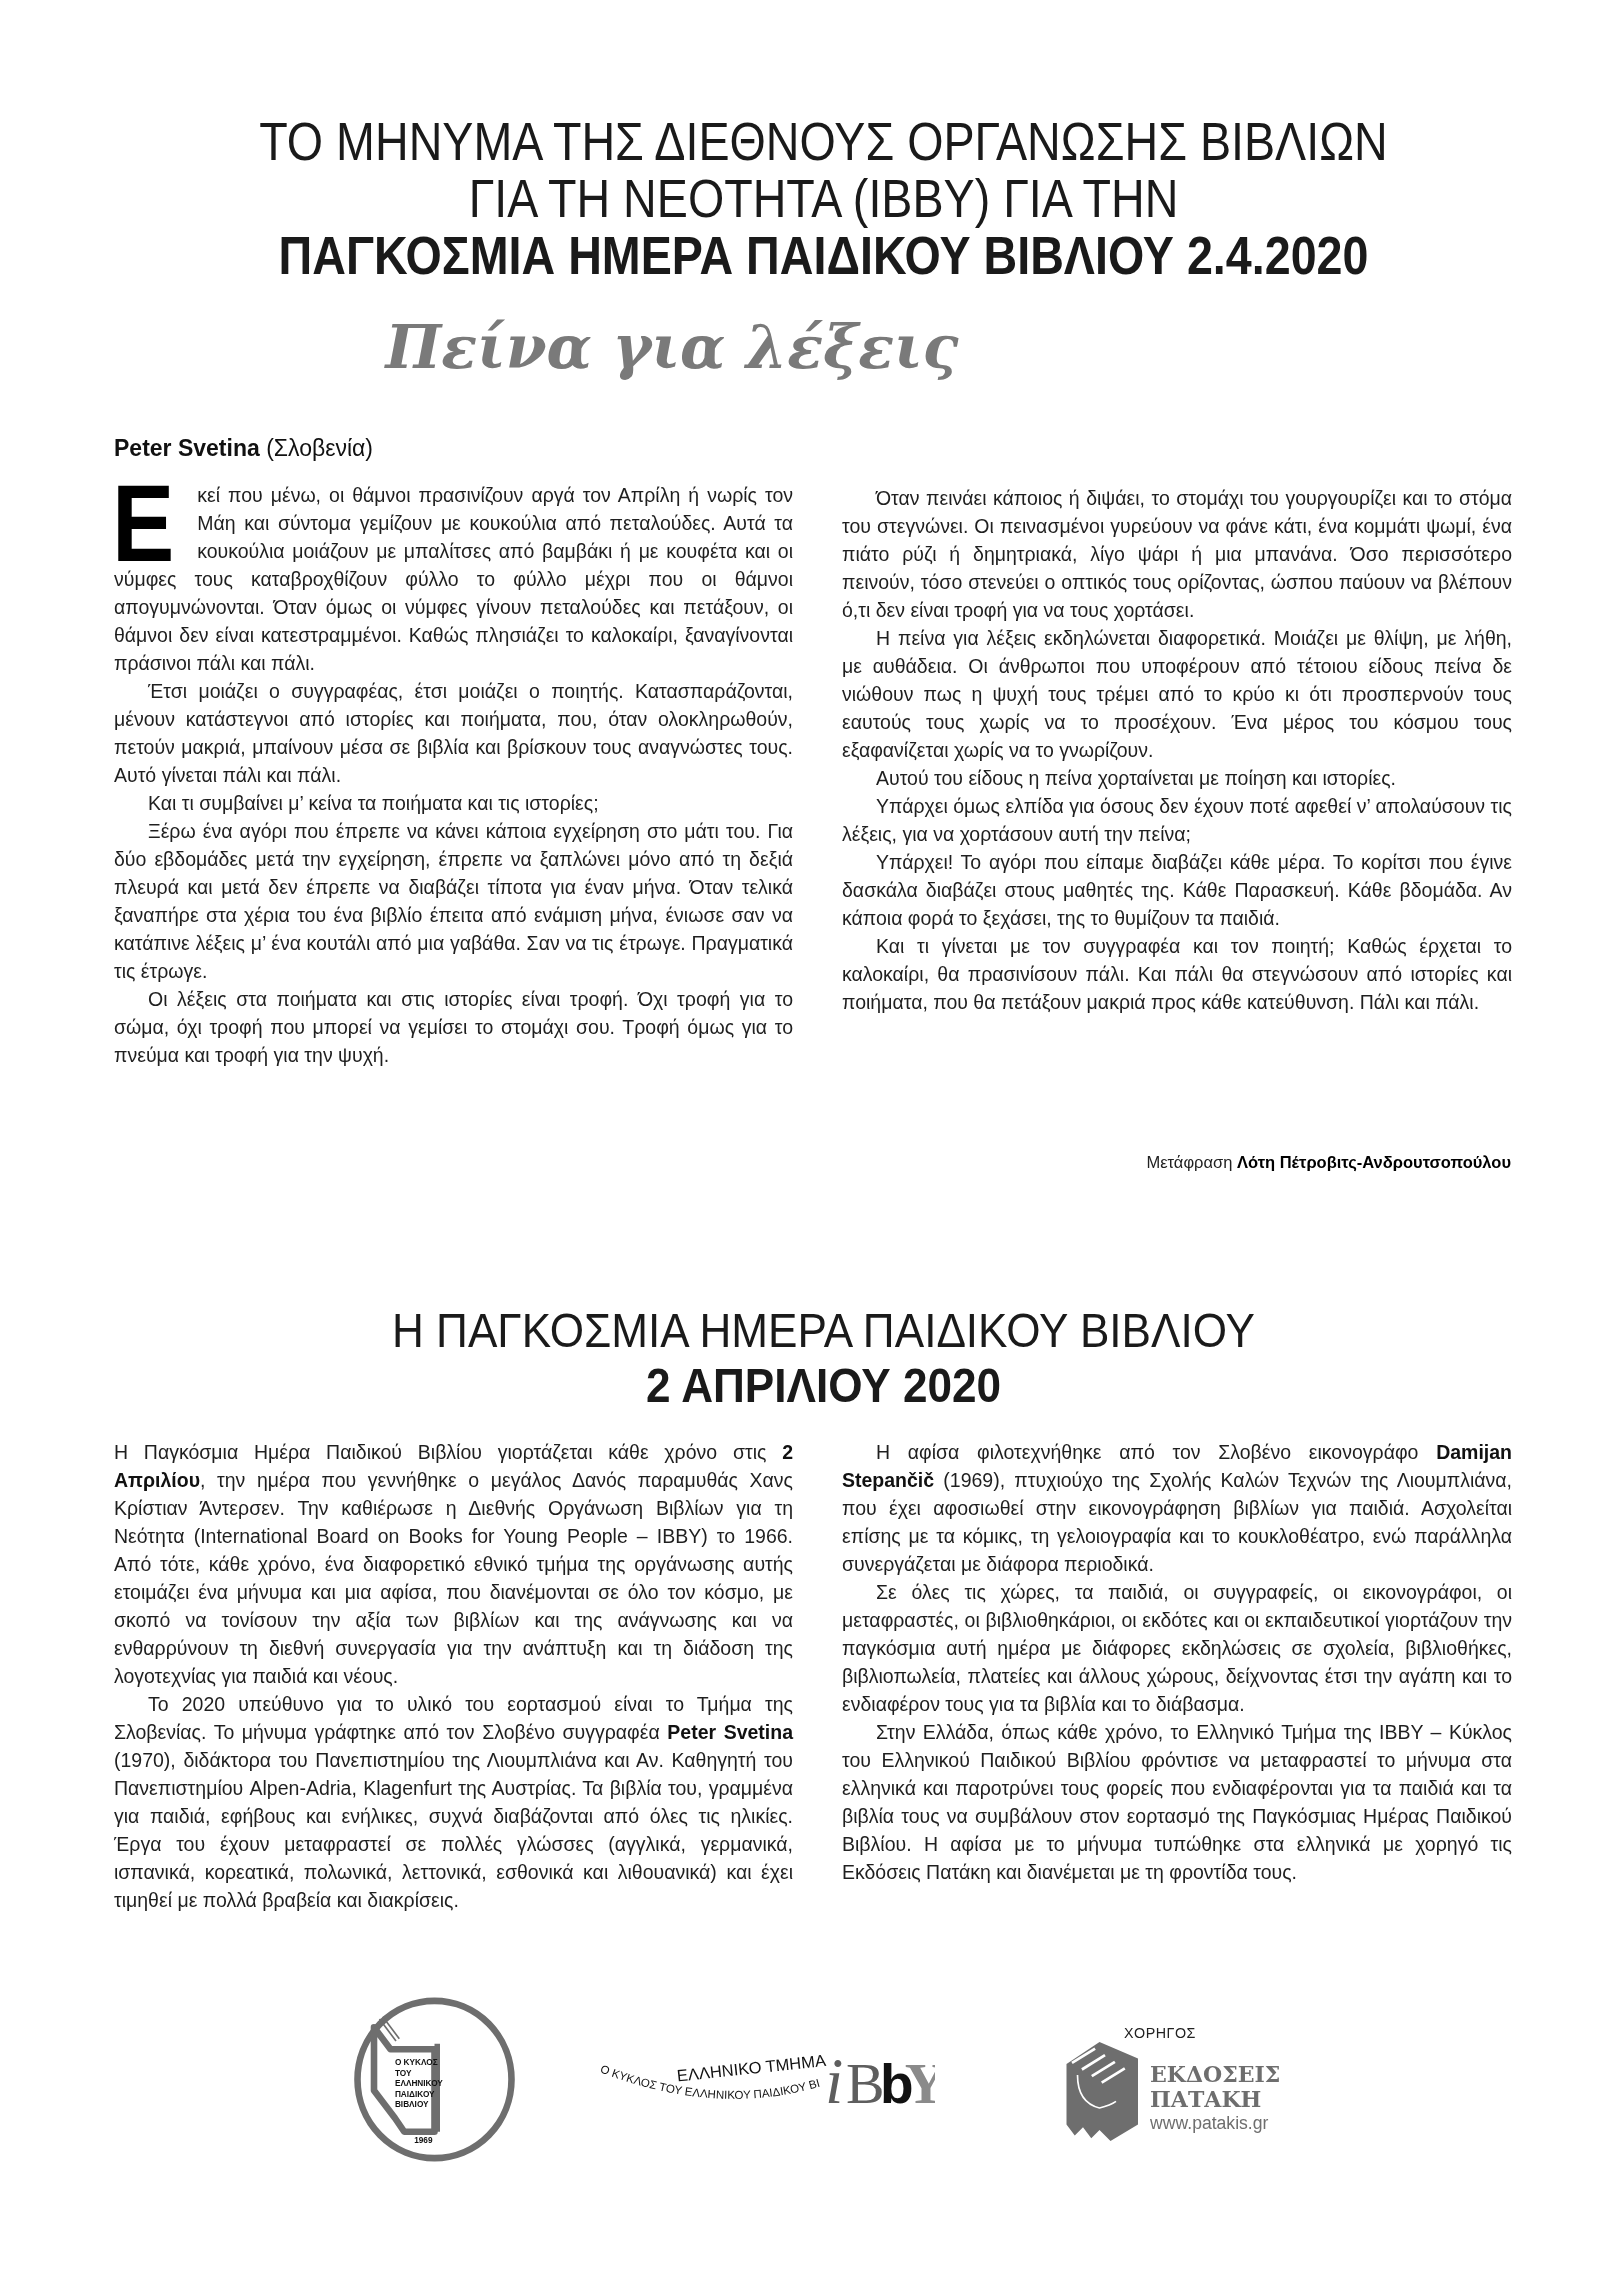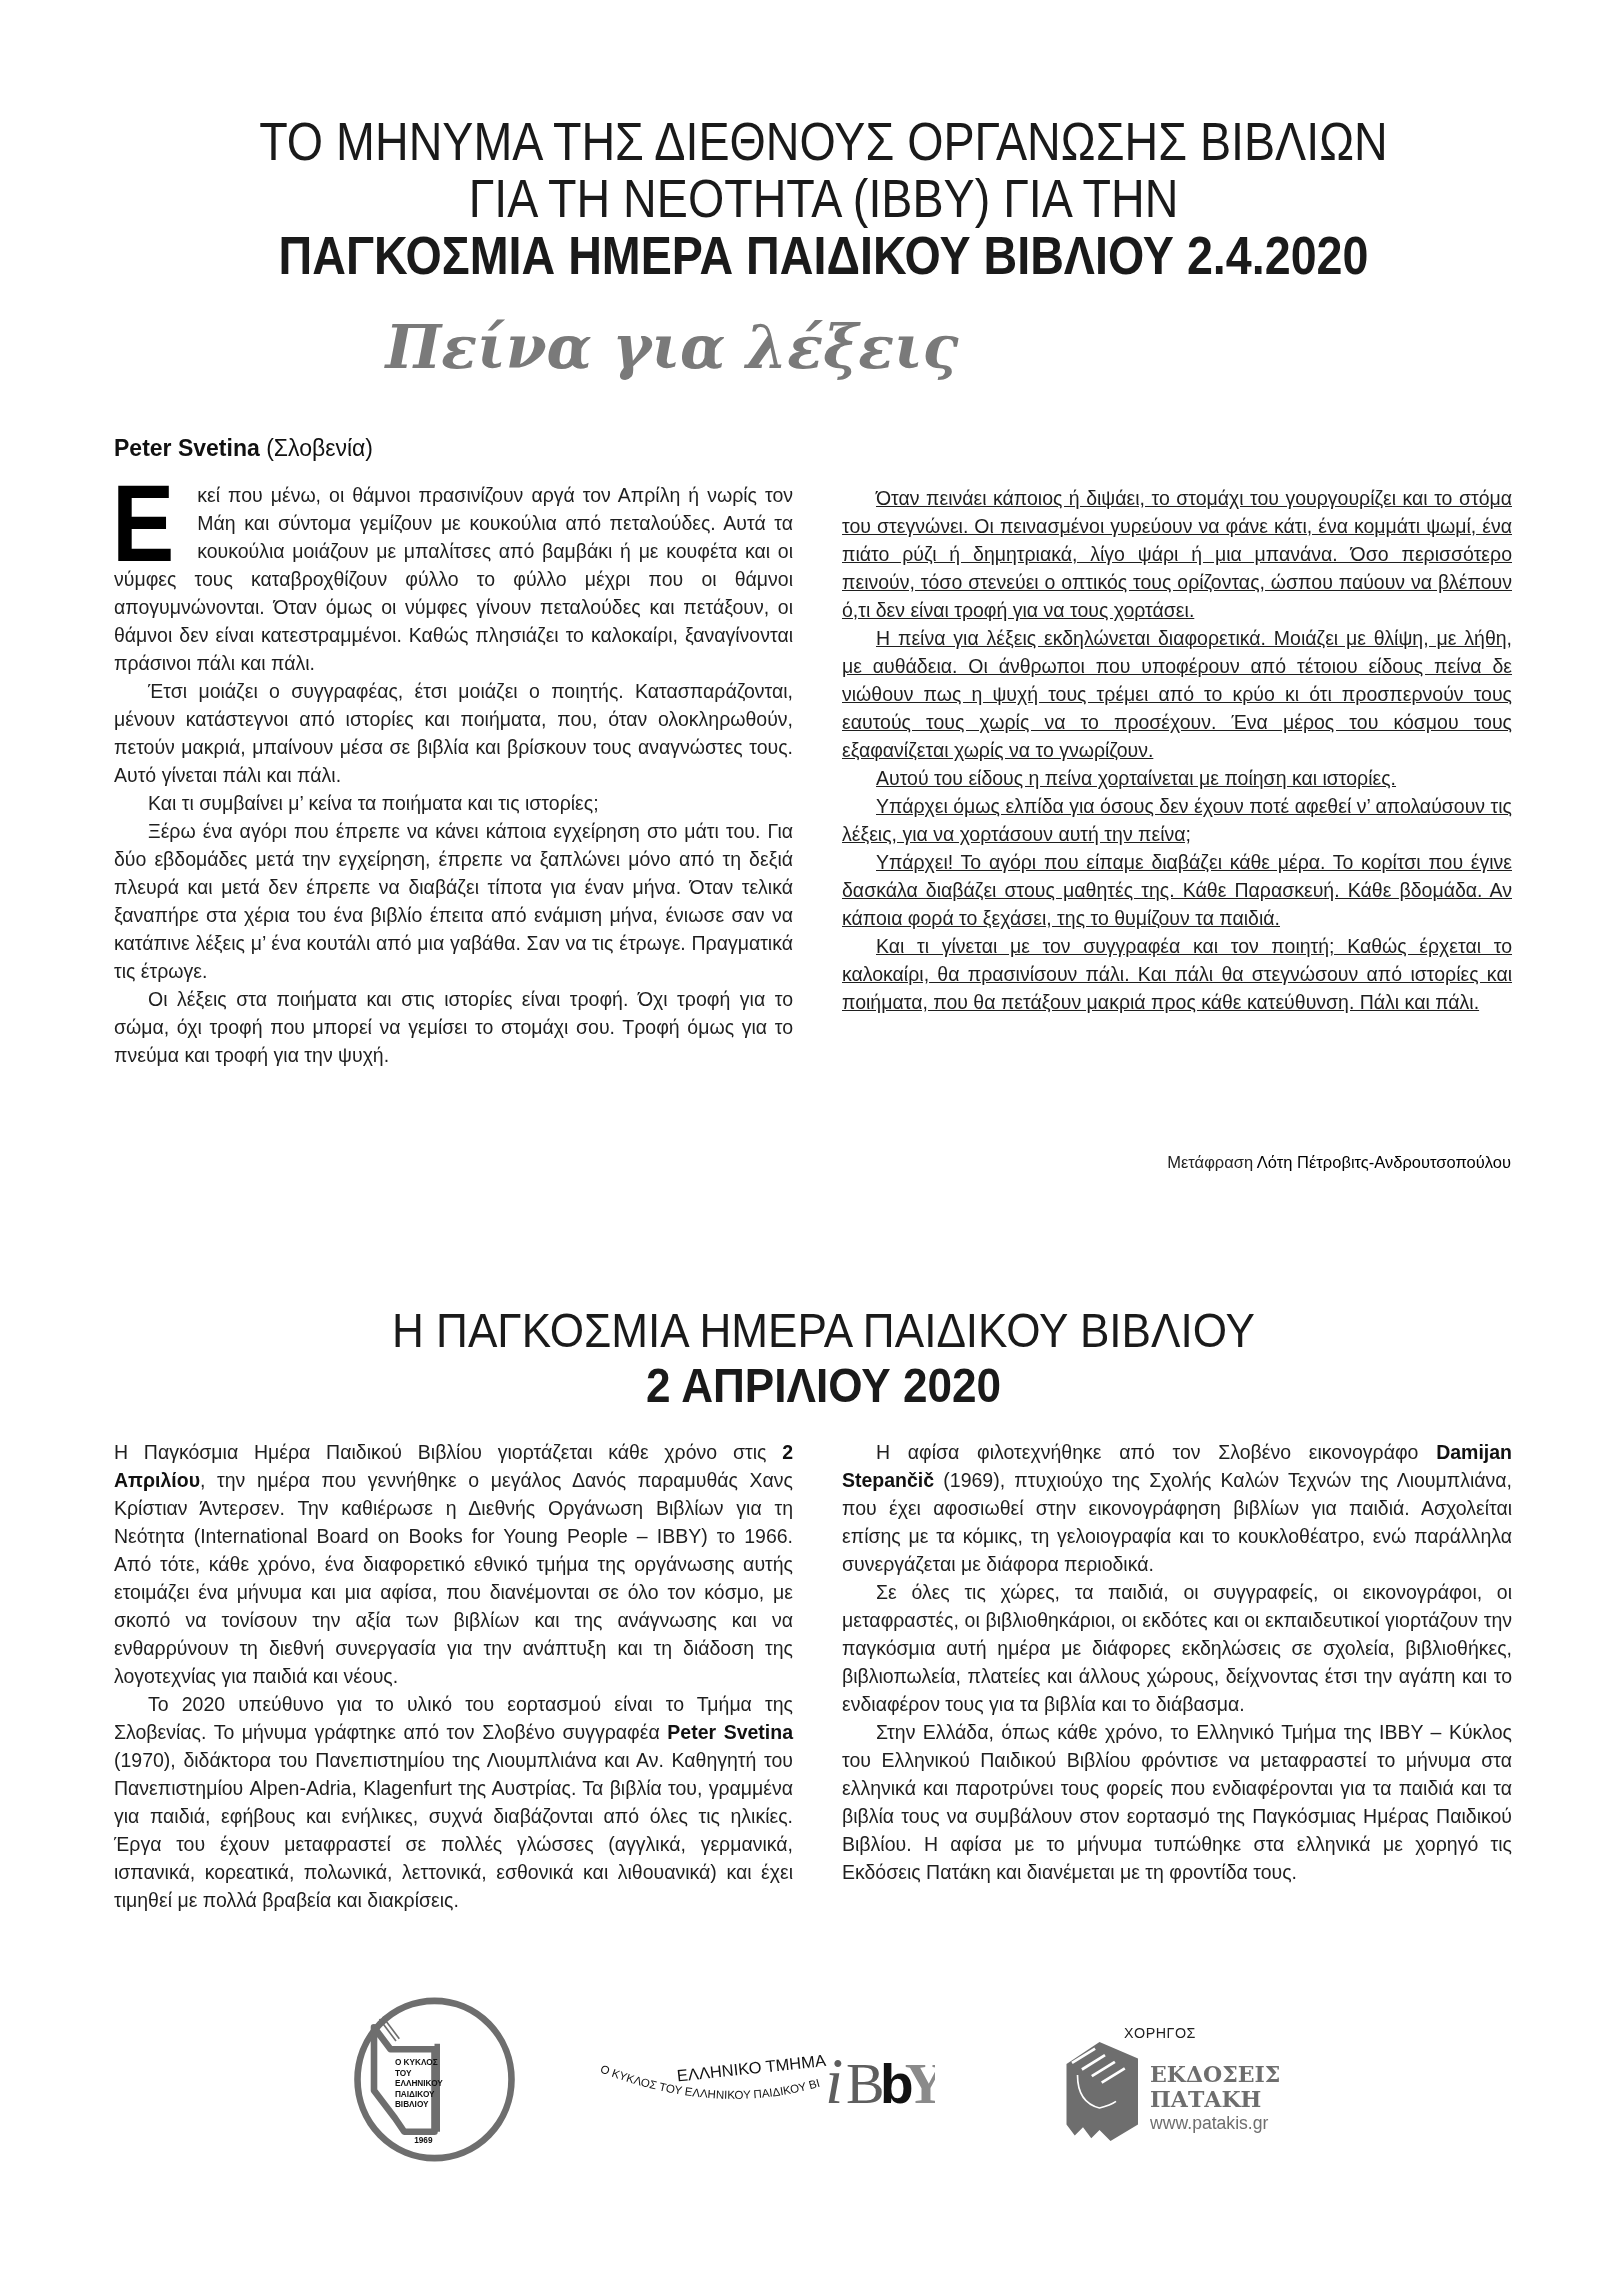--- a/index.html
+++ b/index.html
@@ -14,31 +14,31 @@
     #hdr1 .l.b { font-weight: 700; }
     .subtitle { position: absolute; top: 313px; left: 0; width: 1344px; text-align: center;
                 font-family: "DejaVu Serif", "Liberation Serif", serif; font-style: italic; font-weight: 700;
                 font-size: 59px; color: #7a7a7a; }
 
     .col { position: absolute; font-size: 19.5px; line-height: 28px; text-align: justify; color: #1f1f1f; }
     .col p { margin: 0; text-indent: 34px; }
     .col p.noindent { text-indent: 0; }
     .col b { font-weight: 700; color: #111; }
     #c1 { left: 114px; top: 481px; width: 679px; }
-    #c2 { left: 842px; top: 484px; width: 670px; text-decoration: underline; }
+    #c2 { left: 842px; top: 484px; width: 670px; }
     #c3 { left: 114px; top: 1438px; width: 679px; }
     #c4 { left: 842px; top: 1438px; width: 670px; }
 
     .author { position: absolute; left: 114px; top: 435px; font-size: 23px; color: #111; }
     .author b { font-weight: 700; }
     .dropcap { float: left; font-size: 110px; line-height: 82px; font-weight: 700; margin: 1.1px 12px 0 -2.2px; color: #000;
                transform: scaleX(0.85); transform-origin: left; }
 
     .translator { position: absolute; right: 112px; top: 1153px; font-size: 16.5px; color: #222; white-space: nowrap; }
-    .translator b { font-weight: 400; color: #000; }
+    .translator b { font-weight: 700; color: #000; }
 
     #hdr2 { top: 1303px; }
     #hdr2 .l { font-size: 49px; line-height: 55px; transform: scaleX(0.9); transform-origin: center; }
     #hdr2 .l.b { font-weight: 700; }
 
     
     .logo1 { position: absolute; left: 352px; top: 1997px; width: 165px; height: 165px; }
     .logo2 { position: absolute; left: 583px; top: 2040px; width: 352px; height: 99px; }
     .sponsor-label { position: absolute; left: 1124px; top: 2025px; width: 77px; text-align: left; font-size: 14.3px; color: #222; letter-spacing: 0.5px; }
     .logo3 { position: absolute; left: 1061px; top: 2042px; width: 231px; height: 110px; }

